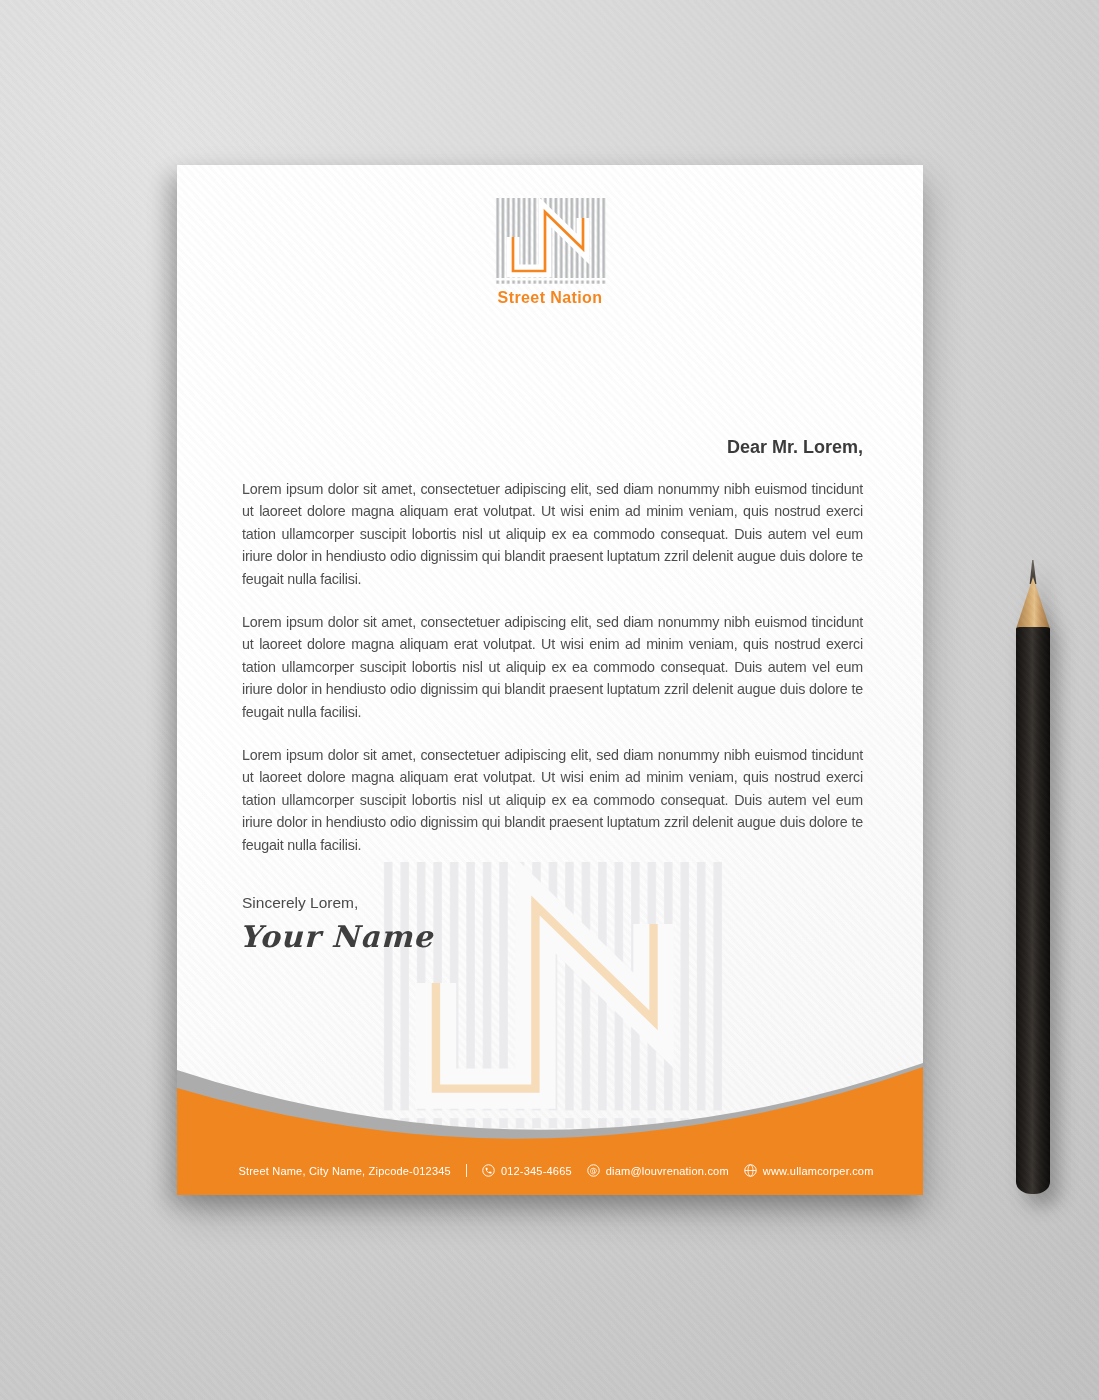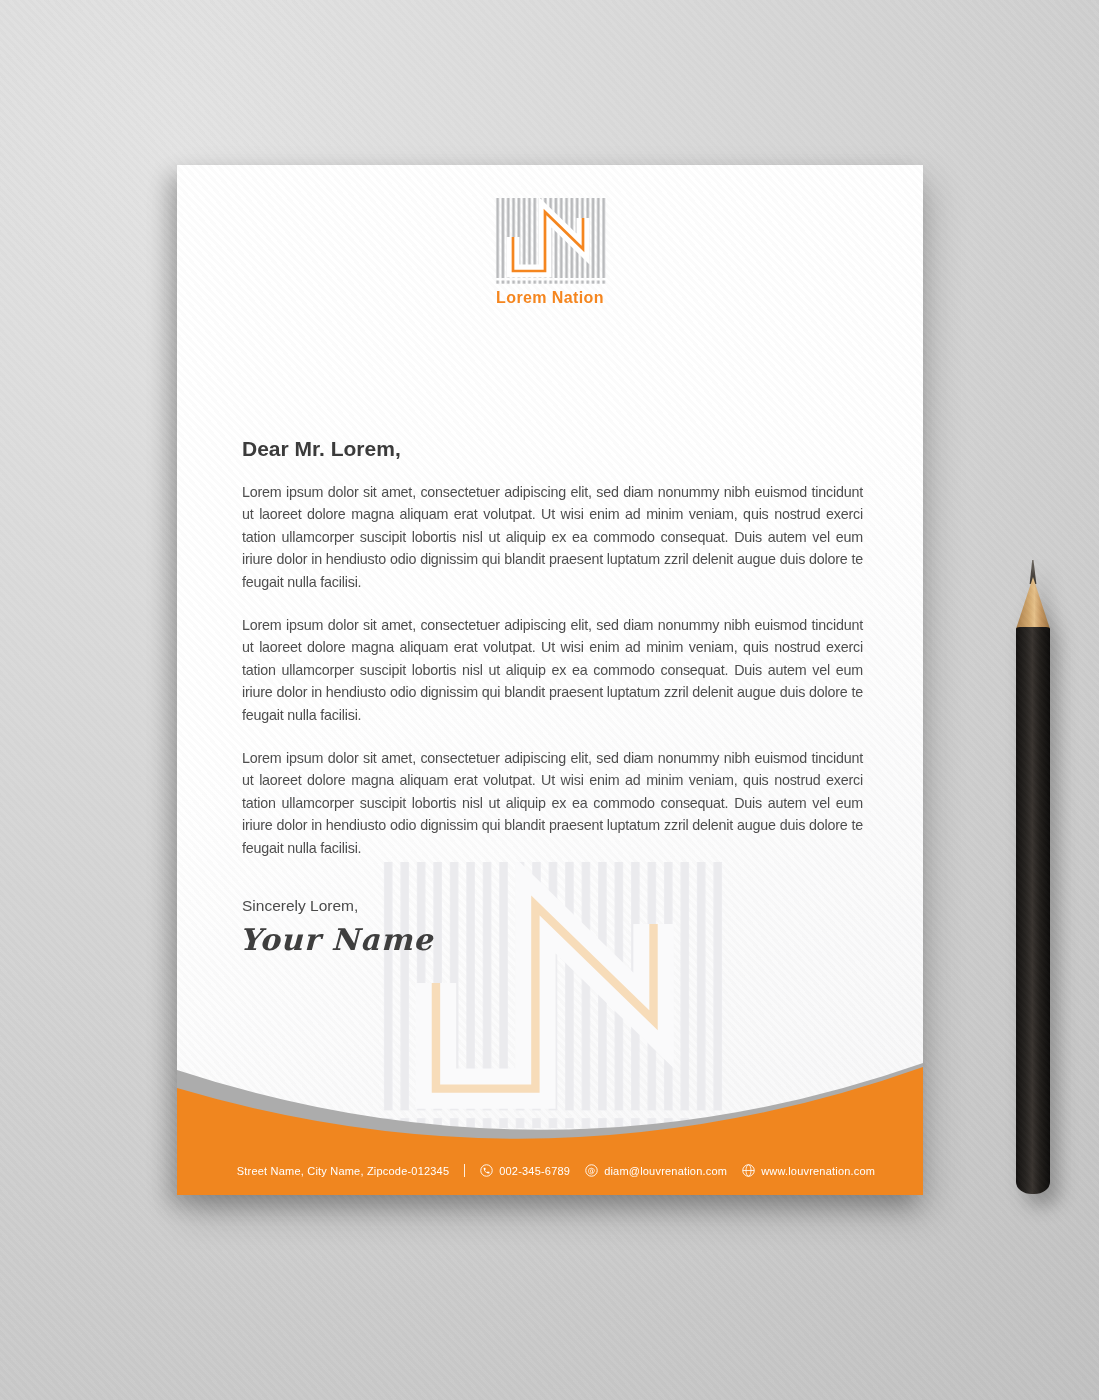--- a/index.html
+++ b/index.html
@@ -14,21 +14,21 @@
   .page{position:absolute;left:177px;top:165px;width:746px;height:1030px;
     background:linear-gradient(155deg,#ffffff 45%,#f7f7f8 100%);
     box-shadow:-9px 10px 20px rgba(0,0,0,.20), 6px 18px 34px rgba(0,0,0,.22);}
   .logo-block{position:absolute;top:33px;left:0;width:100%;text-align:center;z-index:2;}
   .logo-svg{display:block;margin:0 auto;}
   .brand-name{margin-top:5px;font-size:16px;font-weight:700;letter-spacing:.4px;color:#f5861f;}
   
   .watermark{position:absolute;left:203px;top:697px;z-index:1;}
   
   .letter{position:absolute;left:65px;top:272px;width:621px;z-index:2;}
-  .greeting{margin:0 0 20px 0;font-size:21px;font-weight:700;color:#3b3b3b;}
+  .greeting{margin:0 0 20px 0;font-size:18px;font-weight:700;color:#3b3b3b;text-align:right;}
   .para{margin:0 0 21px 0;font-size:14.3px;line-height:22.4px;letter-spacing:-.2px;
     color:#4e4e4e;text-align:justify;}
   .closing{margin-top:38px;font-size:15.5px;color:#4a4a4a;}
   .signature{margin-top:7px;font-family:"DejaVu Serif", serif;font-style:italic;font-weight:700;
     font-size:30px;color:#3e3e3e;letter-spacing:1px;transform:skewX(-4deg);transform-origin:left;}
   
   .footer-curves{position:absolute;left:0;bottom:0;z-index:3;display:block;}
   .footer-info{position:absolute;left:0;right:0;bottom:18px;z-index:4;
     display:flex;justify-content:center;align-items:center;gap:15px;
     color:#ffffff;font-size:11px;letter-spacing:.2px;margin-left:12px;}
@@ -59,21 +59,21 @@
         <defs>
           <pattern id="bars1" width="5.3" height="86" patternUnits="userSpaceOnUse">
             <rect x="1.3" y="0" width="2.7" height="86" fill="#b9babc"></rect>
           </pattern>
         </defs>
         <rect x="0" y="0" width="111" height="80" fill="url(#bars1)"></rect>
         <rect x="0" y="82.5" width="111" height="3.2" fill="url(#bars1)"></rect>
         <path d="M18,39 V73 H50 V14 L88,51 V20" fill="none" stroke="#ffffff" stroke-width="13" stroke-linejoin="miter"></path>
         <path d="M18,39 V73 H50 V14 L88,51 V20" fill="none" stroke="#f5861f" stroke-width="2.7" stroke-linejoin="miter"></path>
       </svg>
-      <div class="brand-name">Lorem Nation</div>
+      <div class="brand-name">Street Nation</div>
     </div>
 
     <svg class="watermark" width="345" height="267" viewBox="0 0 111 86" preserveAspectRatio="none">
       <defs>
         <pattern id="bars2" width="5.3" height="86" patternUnits="userSpaceOnUse">
           <rect x="1.3" y="0" width="2.7" height="86" fill="#ebebee"></rect>
         </pattern>
       </defs>
       <rect x="0" y="0" width="111" height="80" fill="url(#bars2)"></rect>
       <rect x="0" y="82.5" width="111" height="3.2" fill="url(#bars2)"></rect>
@@ -96,36 +96,36 @@
     </svg>
 
     <div class="footer-info">
       <span class="footer-item">Street Name, City Name, Zipcode-012345</span>
       <span class="footer-divider"></span>
       <span class="footer-item">
         <svg class="ficon" viewBox="0 0 24 24">
           <circle cx="12" cy="12" r="10.6" fill="none" stroke="#ffffff" stroke-width="1.7"></circle>
           <path transform="translate(4.9,4.9) scale(0.6)" fill="#ffffff" d="M6.62 10.79c1.44 2.83 3.76 5.14 6.59 6.59l2.2-2.2c.27-.27.67-.36 1.02-.24 1.12.37 2.33.57 3.57.57.55 0 1 .45 1 1V20c0 .55-.45 1-1 1-9.39 0-17-7.61-17-17 0-.55.45-1 1-1h3.5c.55 0 1 .45 1 1 0 1.25.2 2.45.57 3.57.11.35.03.74-.25 1.02l-2.2 2.2z"></path>
         </svg>
-        <span>002-345-6789</span>
+        <span>012-345-4665</span>
       </span>
       <span class="footer-item">
         <svg class="ficon" viewBox="0 0 24 24">
           <circle cx="12" cy="12" r="10.6" fill="none" stroke="#ffffff" stroke-width="1.7"></circle>
           <text x="12" y="16.6" font-size="13.5" text-anchor="middle" fill="#ffffff" font-family="DejaVu Sans, sans-serif">@</text>
         </svg>
         <span>diam@louvrenation.com</span>
       </span>
       <span class="footer-item">
         <svg class="ficon" viewBox="0 0 24 24">
           <circle cx="12" cy="12" r="10.6" fill="none" stroke="#ffffff" stroke-width="1.7"></circle>
           <ellipse cx="12" cy="12" rx="4.6" ry="10.6" fill="none" stroke="#ffffff" stroke-width="1.5"></ellipse>
           <line x1="1.4" y1="12" x2="22.6" y2="12" stroke="#ffffff" stroke-width="1.5"></line>
         </svg>
-        <span>www.louvrenation.com</span>
+        <span>www.ullamcorper.com</span>
       </span>
     </div>
 
   </div>
 
   <div class="pencil">
     <div class="pencil-lead"></div>
     <div class="pencil-wood"></div>
     <div class="pencil-body"></div>
   </div>

